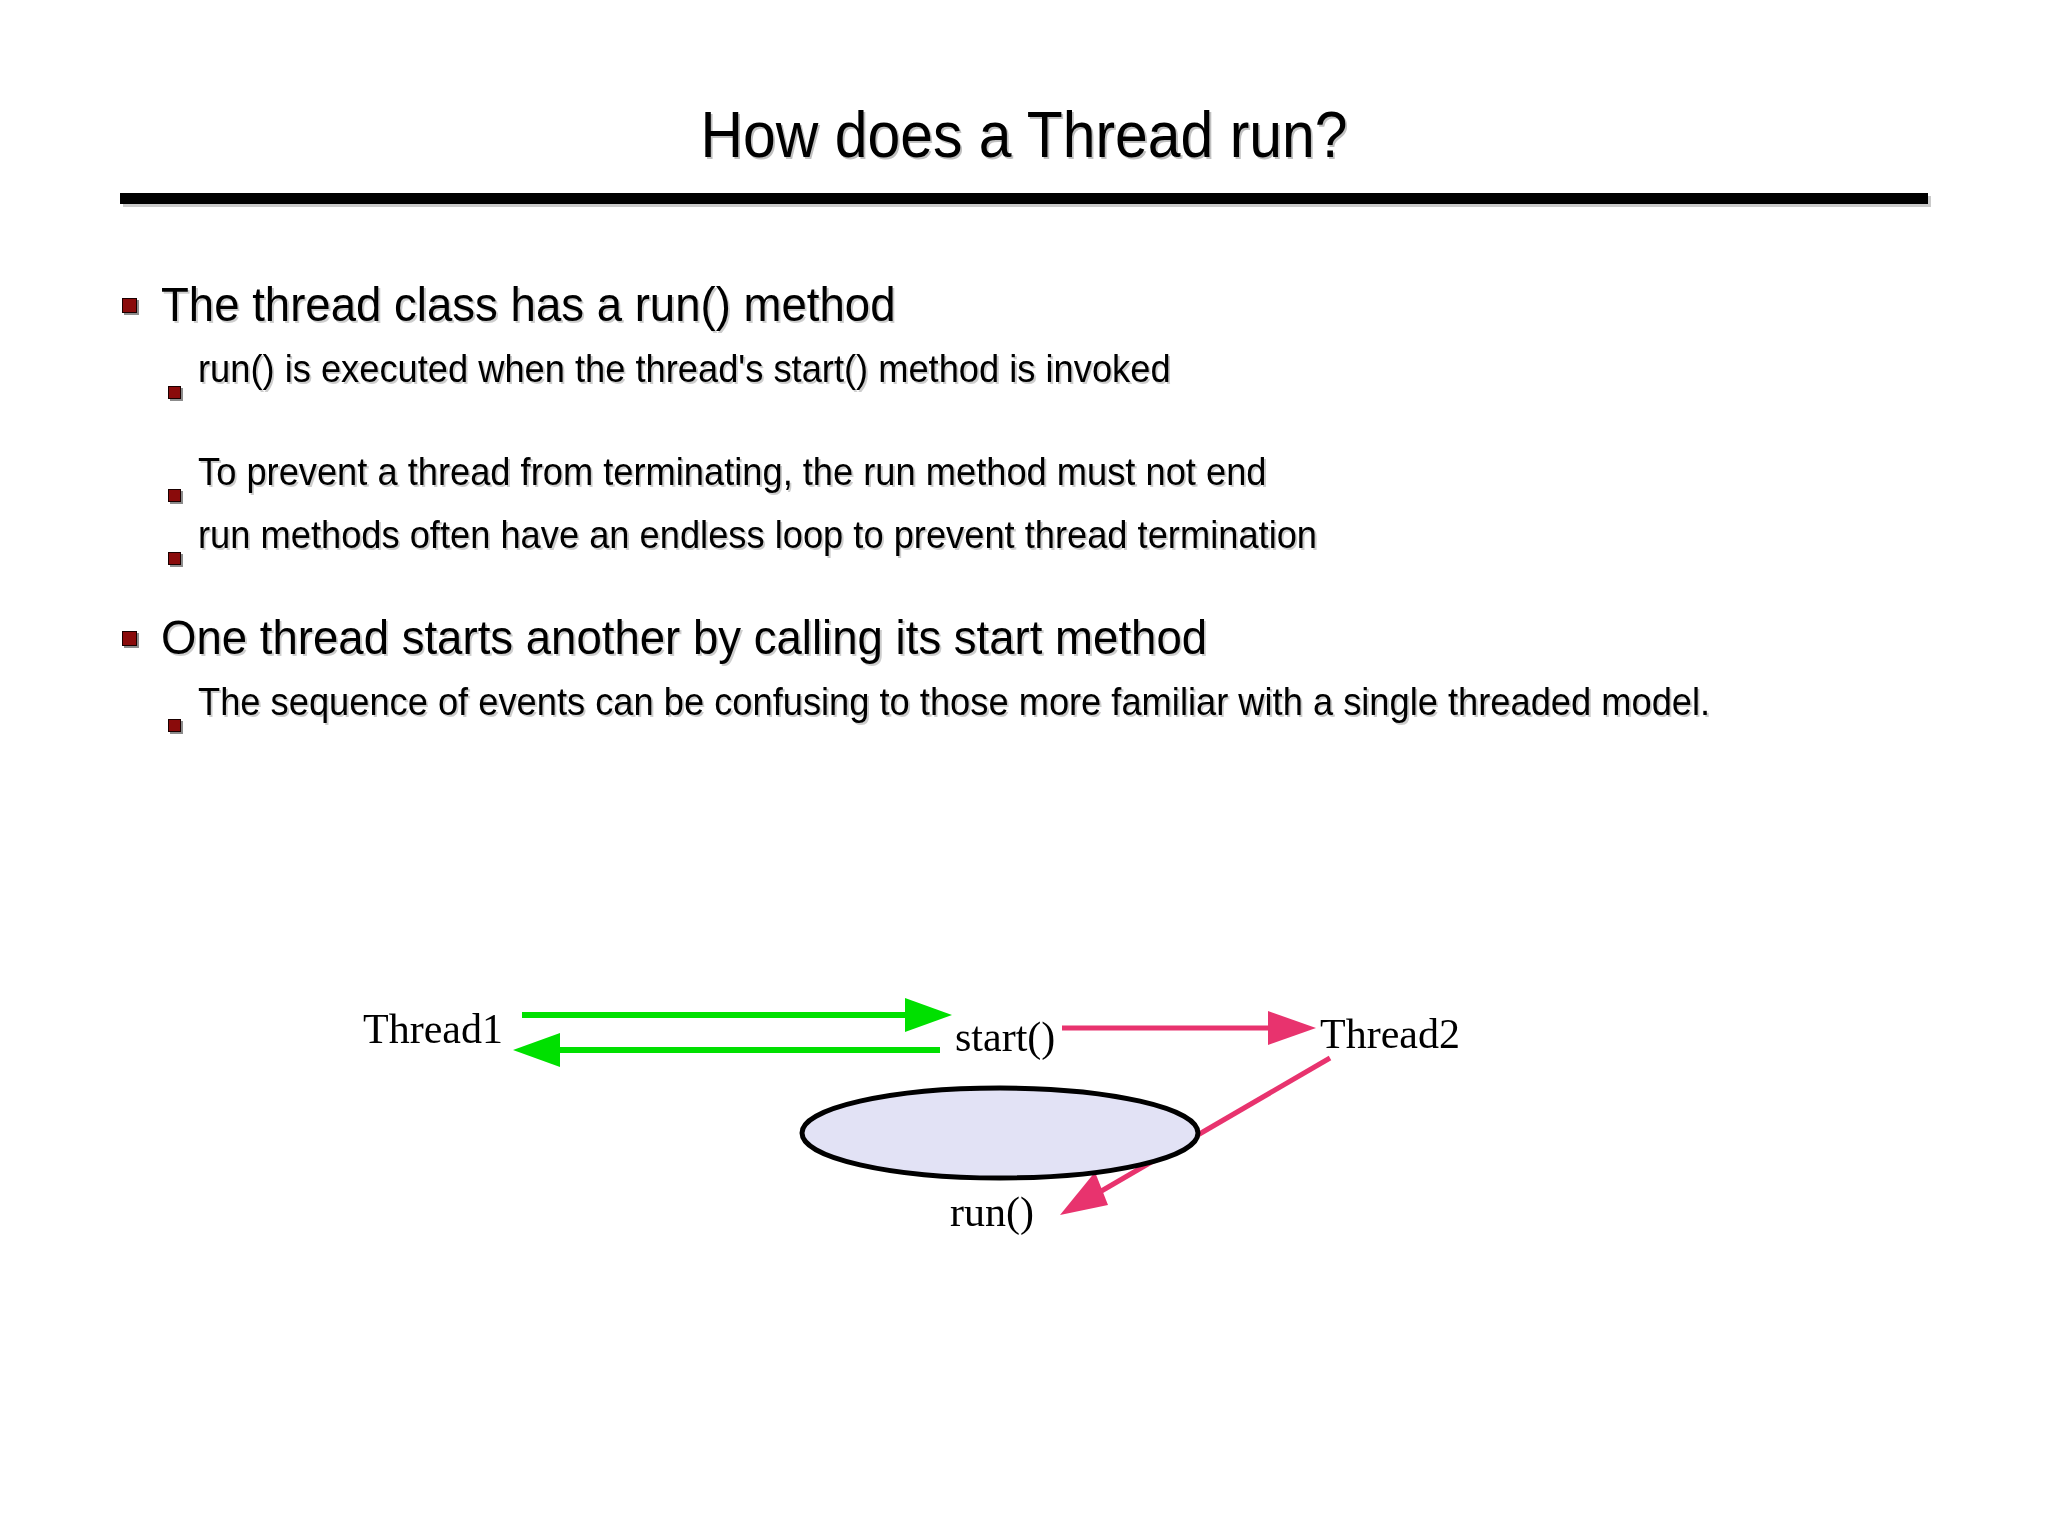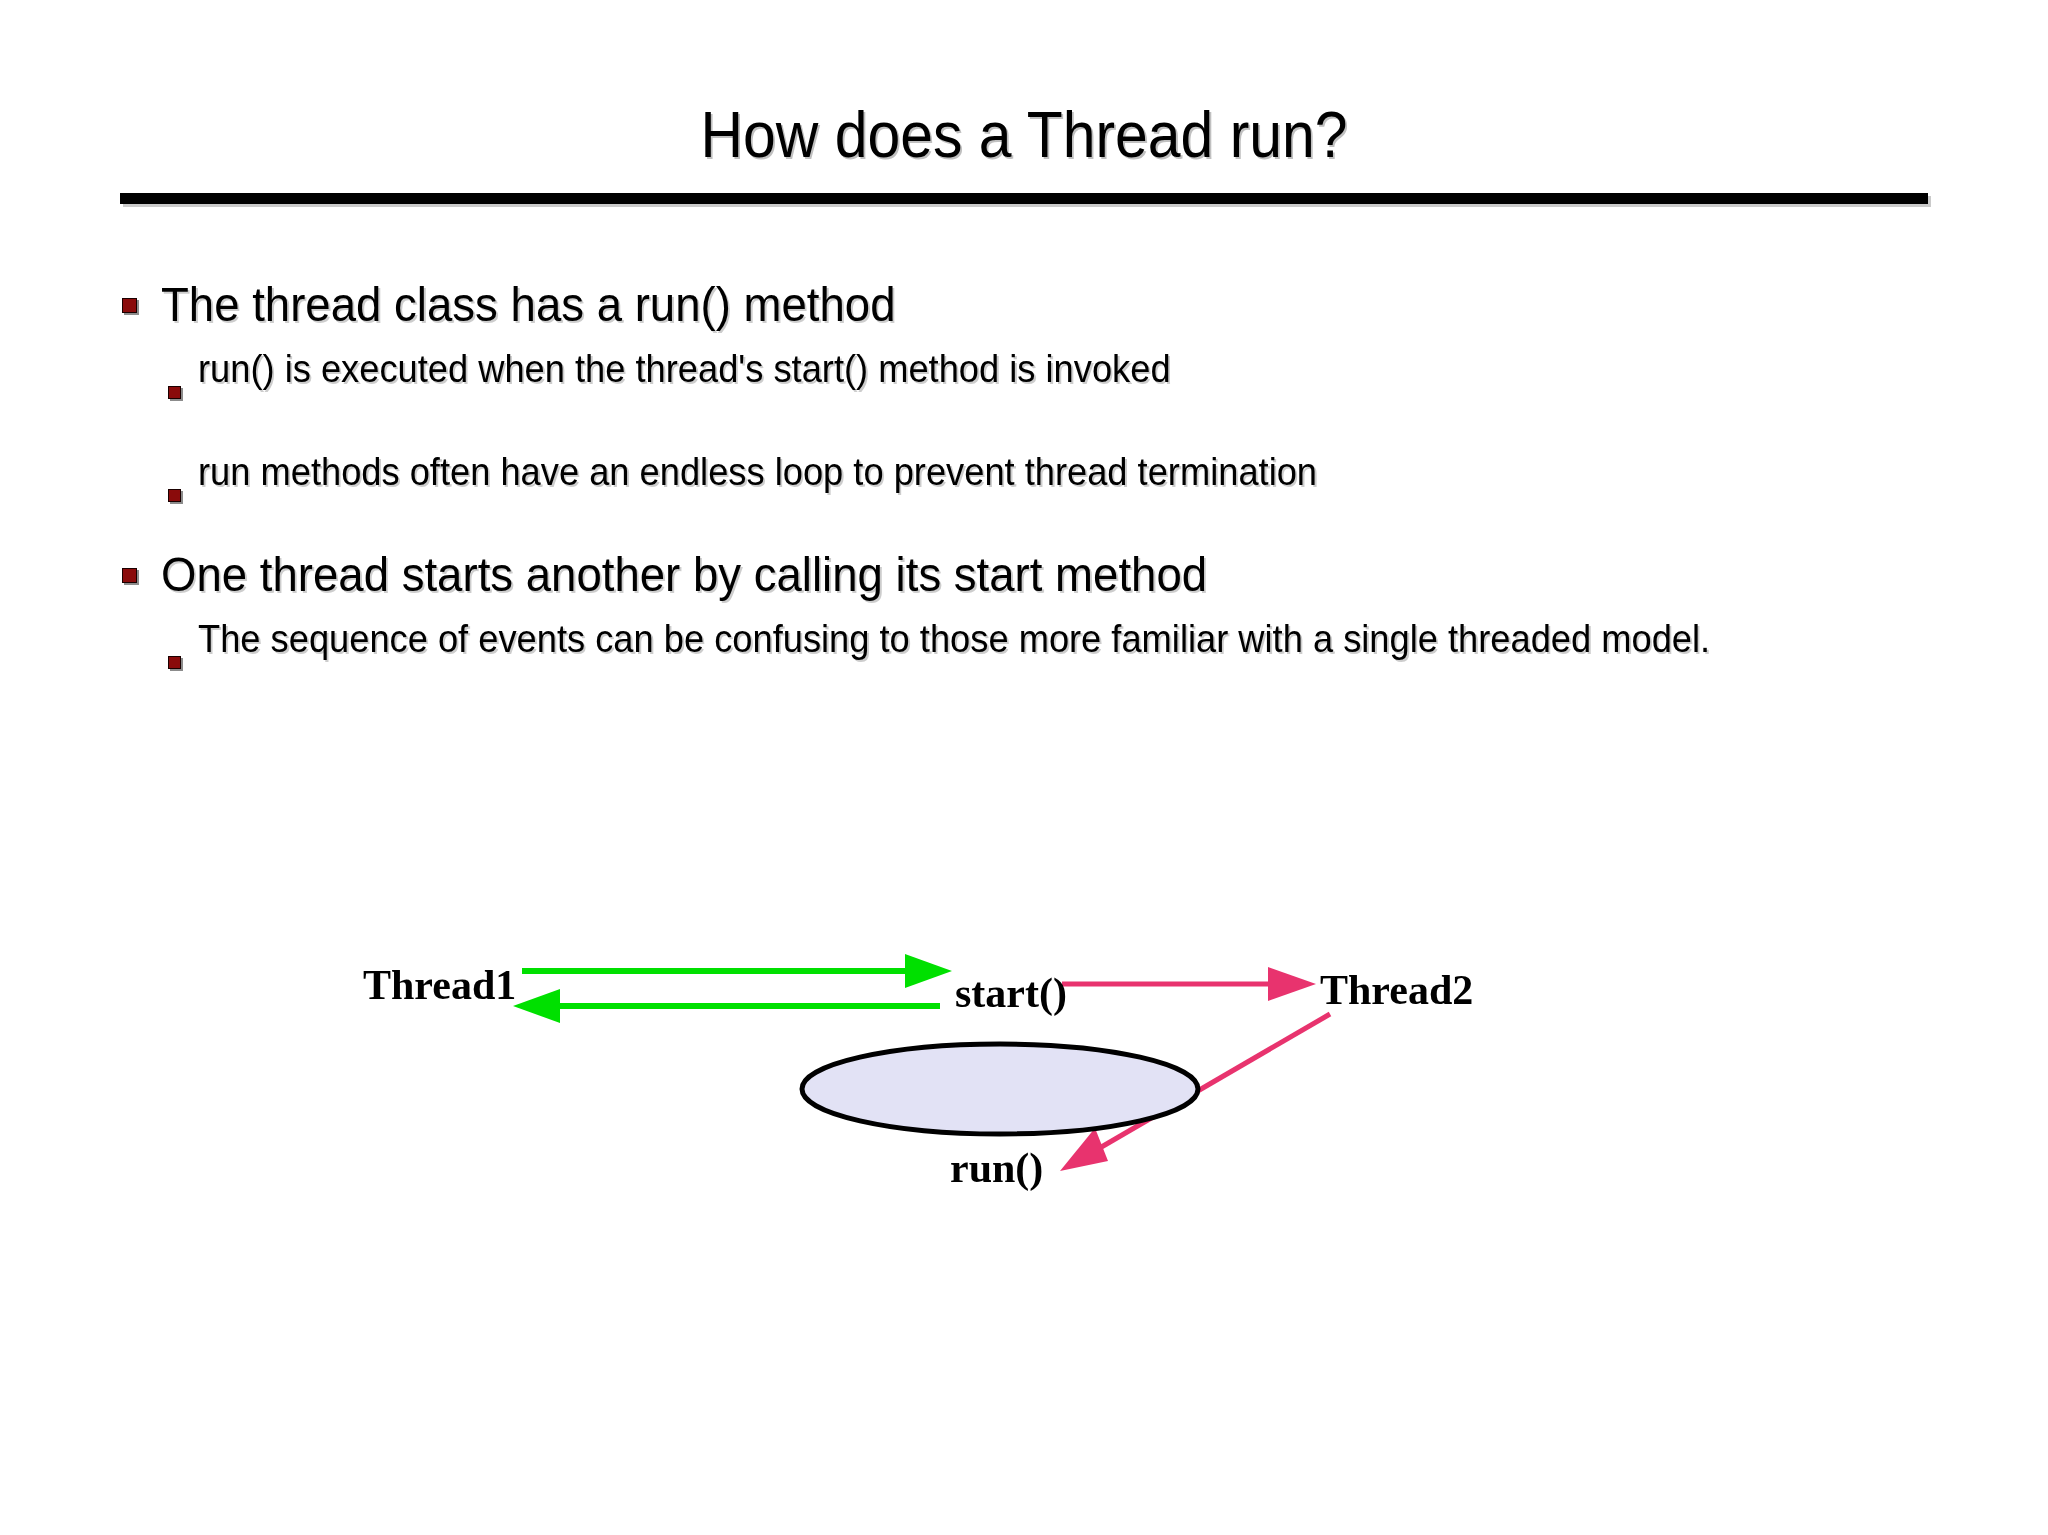--- a/index.html
+++ b/index.html
@@ -76,22 +76,22 @@
     line-height:60px;
   }
   .lvl2 .btext{
     font-size:39px;
     line-height:61px;
   }
 
   
   .diagram{
     position:absolute;
-    left:0; top:936px;
-    width:1764px; height:320px;font-weight:bold;
+    left:0; top:980px;
+    width:1764px; height:320px;
   }
   .diagram svg{display:block;}
   .dlabel{
     position:absolute;
     font-family:"Liberation Serif", serif;
     font-size:42px;
     color:#000000;
     white-space:nowrap;
   }
   #lbl-thread1{left:363px; top:1005px;}
@@ -118,20 +118,24 @@
         <span class="marker"></span>
         <span class="btext">The thread class has a run() method</span>
       </div>
       <div class="row lvl2">
         <span class="marker"></span>
         <span class="btext">run() is executed when the thread's start() method is invoked</span>
       </div>
     </div>
 
     <div class="group">
+      <div class="row lvl2">
+        <span class="marker"></span>
+        <span class="btext">To prevent a thread from terminating, the run method must not end</span>
+      </div>
       <div class="row lvl2">
         <span class="marker"></span>
         <span class="btext">run methods often have an endless loop to prevent thread termination</span>
       </div>
     </div>
 
     <div class="group">
       <div class="row lvl1">
         <span class="marker"></span>
         <span class="btext">One thread starts another by calling its start method</span>

